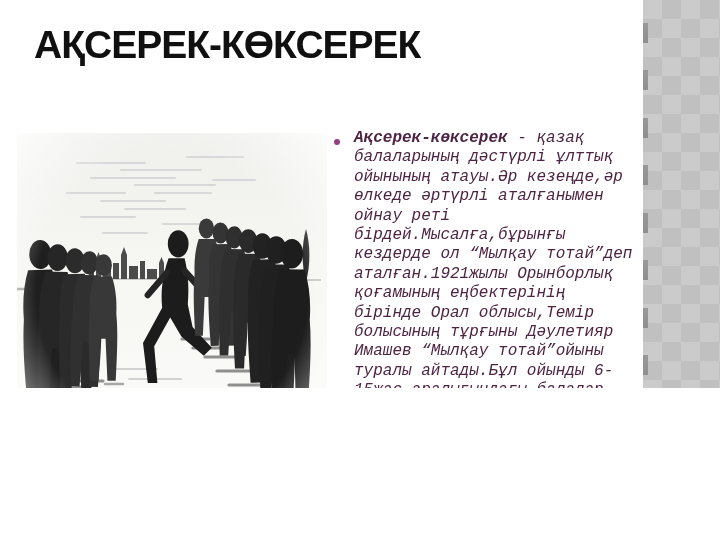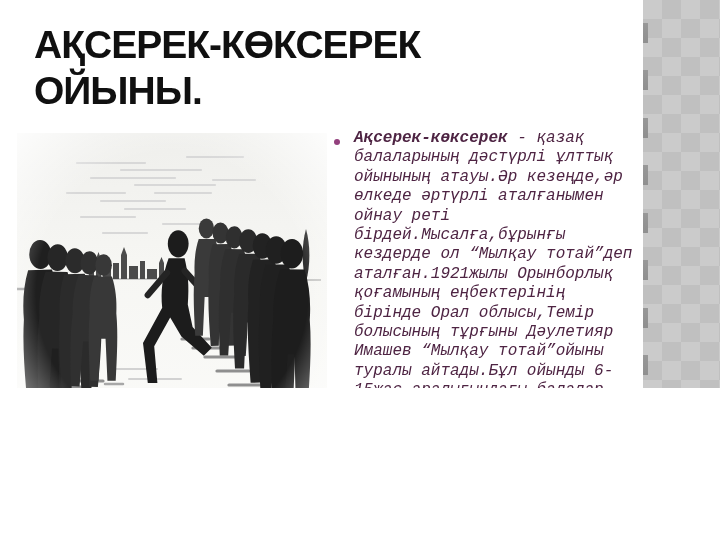--- a/index.html
+++ b/index.html
@@ -59,21 +59,20 @@
 <body>
 
 <div class="slide">
 
   <aside class="strip">
     <div class="strip-notches"></div>
   </aside>
 
   <h1 class="title">
     <span>АҚСЕРЕК-КӨКСЕРЕК</span>
-    <span>ОЙЫНЫ.</span>
   </h1>
 
   <figure class="illustration">
     <svg width="310" height="322" viewBox="0 0 310 322" xmlns="http://www.w3.org/2000/svg">
       <defs>
         <linearGradient id="paperfade" x1="0" y1="0" x2="0" y2="1">
           <stop offset="0" stop-color="#efefec"></stop>
           <stop offset="0.4" stop-color="#f6f6f3"></stop>
           <stop offset="1" stop-color="#fbfbf9"></stop>
         </linearGradient>

